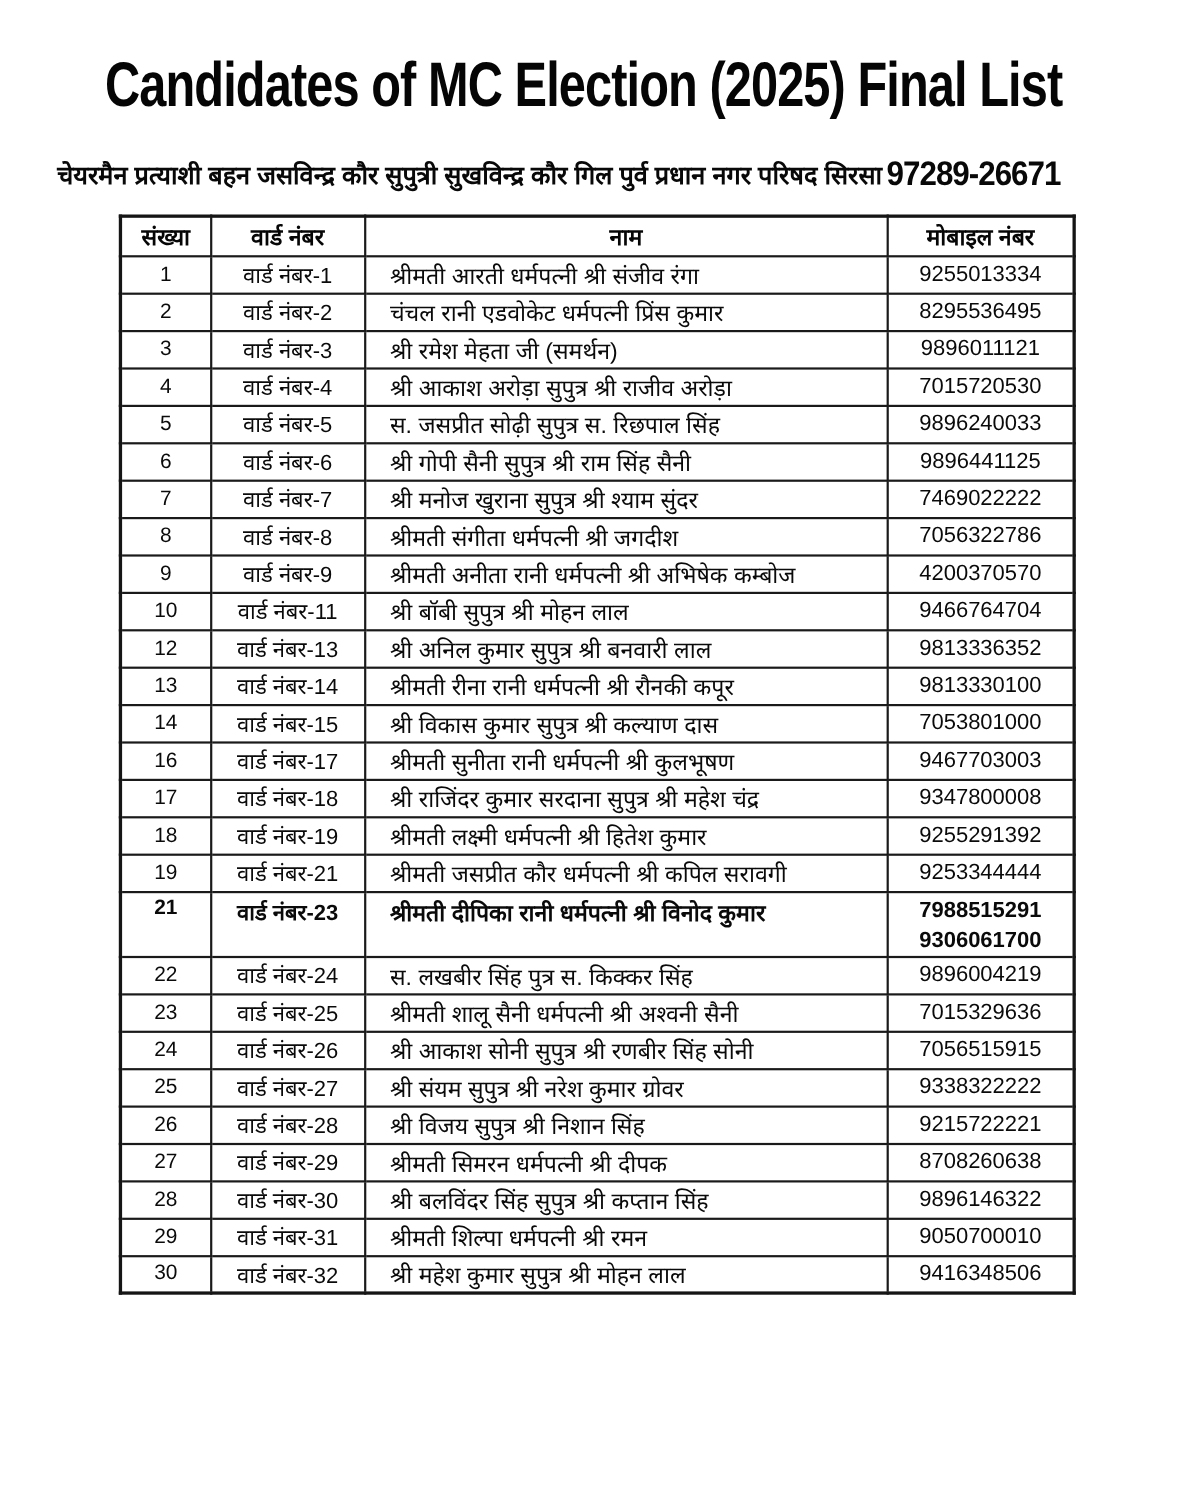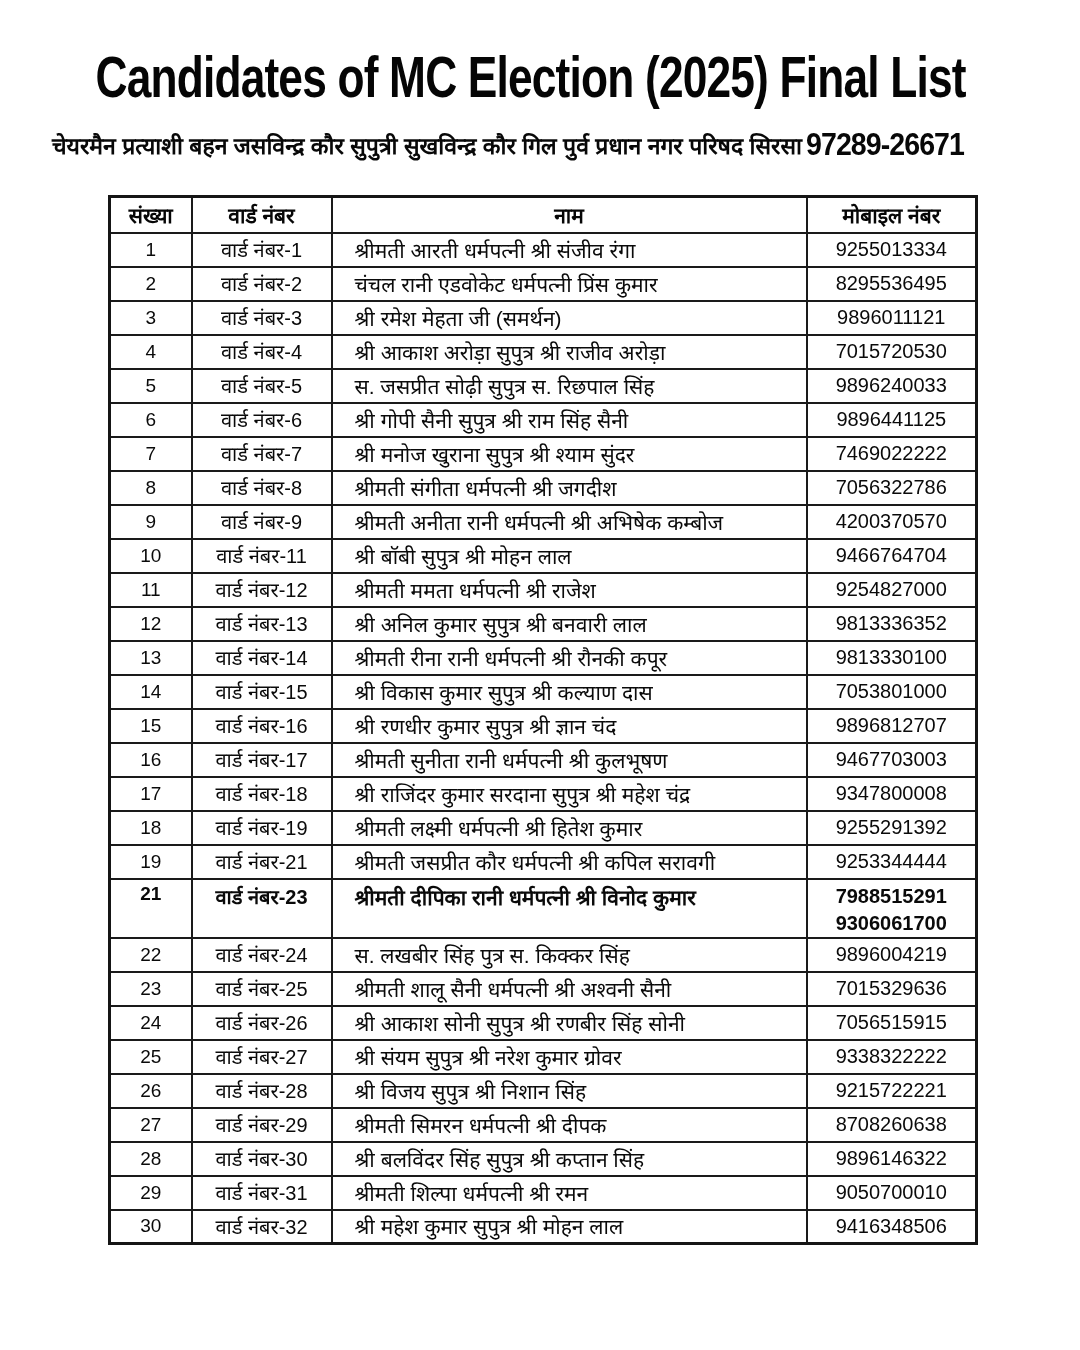--- a/index.html
+++ b/index.html
@@ -23,21 +23,21 @@
     letter-spacing: -1px;
     color: #050505;
     white-space: nowrap;
   }
   .title-inner {
     display: inline-block;
     transform: scale(0.82, 1.06);
     transform-origin: center;
   }
   .subtitle {
-    margin: 19px 50px 0 52px;
+    margin: 32px 50px 0 52px;
     display: flex;
     align-items: center;
     white-space: nowrap;
     font-weight: 700;
     font-size: 23px;
     color: #080808;
   }
   .subtitle-text { letter-spacing: 0px; }
   .subtitle-phone {
     display: inline-block;
@@ -184,48 +184,36 @@
           <td class="name">श्रीमती अनीता रानी धर्मपत्नी श्री अभिषेक कम्बोज</td>
           <td class="mobile">4200370570</td>
         </tr>
         <tr>
           <td class="sno">10</td>
           <td class="ward">वार्ड नंबर-11</td>
           <td class="name">श्री बॉबी सुपुत्र श्री मोहन लाल</td>
           <td class="mobile">9466764704</td>
         </tr>
         <tr>
-          <td class="sno">11</td>
-          <td class="ward">वार्ड नंबर-12</td>
-          <td class="name">श्रीमती ममता धर्मपत्नी श्री राजेश</td>
-          <td class="mobile">9254827000</td>
-        </tr>
-        <tr>
           <td class="sno">12</td>
           <td class="ward">वार्ड नंबर-13</td>
           <td class="name">श्री अनिल कुमार सुपुत्र श्री बनवारी लाल</td>
           <td class="mobile">9813336352</td>
         </tr>
         <tr>
           <td class="sno">13</td>
           <td class="ward">वार्ड नंबर-14</td>
           <td class="name">श्रीमती रीना रानी धर्मपत्नी श्री रौनकी कपूर</td>
           <td class="mobile">9813330100</td>
         </tr>
         <tr>
           <td class="sno">14</td>
           <td class="ward">वार्ड नंबर-15</td>
           <td class="name">श्री विकास कुमार सुपुत्र श्री कल्याण दास</td>
           <td class="mobile">7053801000</td>
-        </tr>
-        <tr>
-          <td class="sno">15</td>
-          <td class="ward">वार्ड नंबर-16</td>
-          <td class="name">श्री रणधीर कुमार सुपुत्र श्री ज्ञान चंद</td>
-          <td class="mobile">9896812707</td>
         </tr>
         <tr>
           <td class="sno">16</td>
           <td class="ward">वार्ड नंबर-17</td>
           <td class="name">श्रीमती सुनीता रानी धर्मपत्नी श्री कुलभूषण</td>
           <td class="mobile">9467703003</td>
         </tr>
         <tr>
           <td class="sno">17</td>
           <td class="ward">वार्ड नंबर-18</td>

